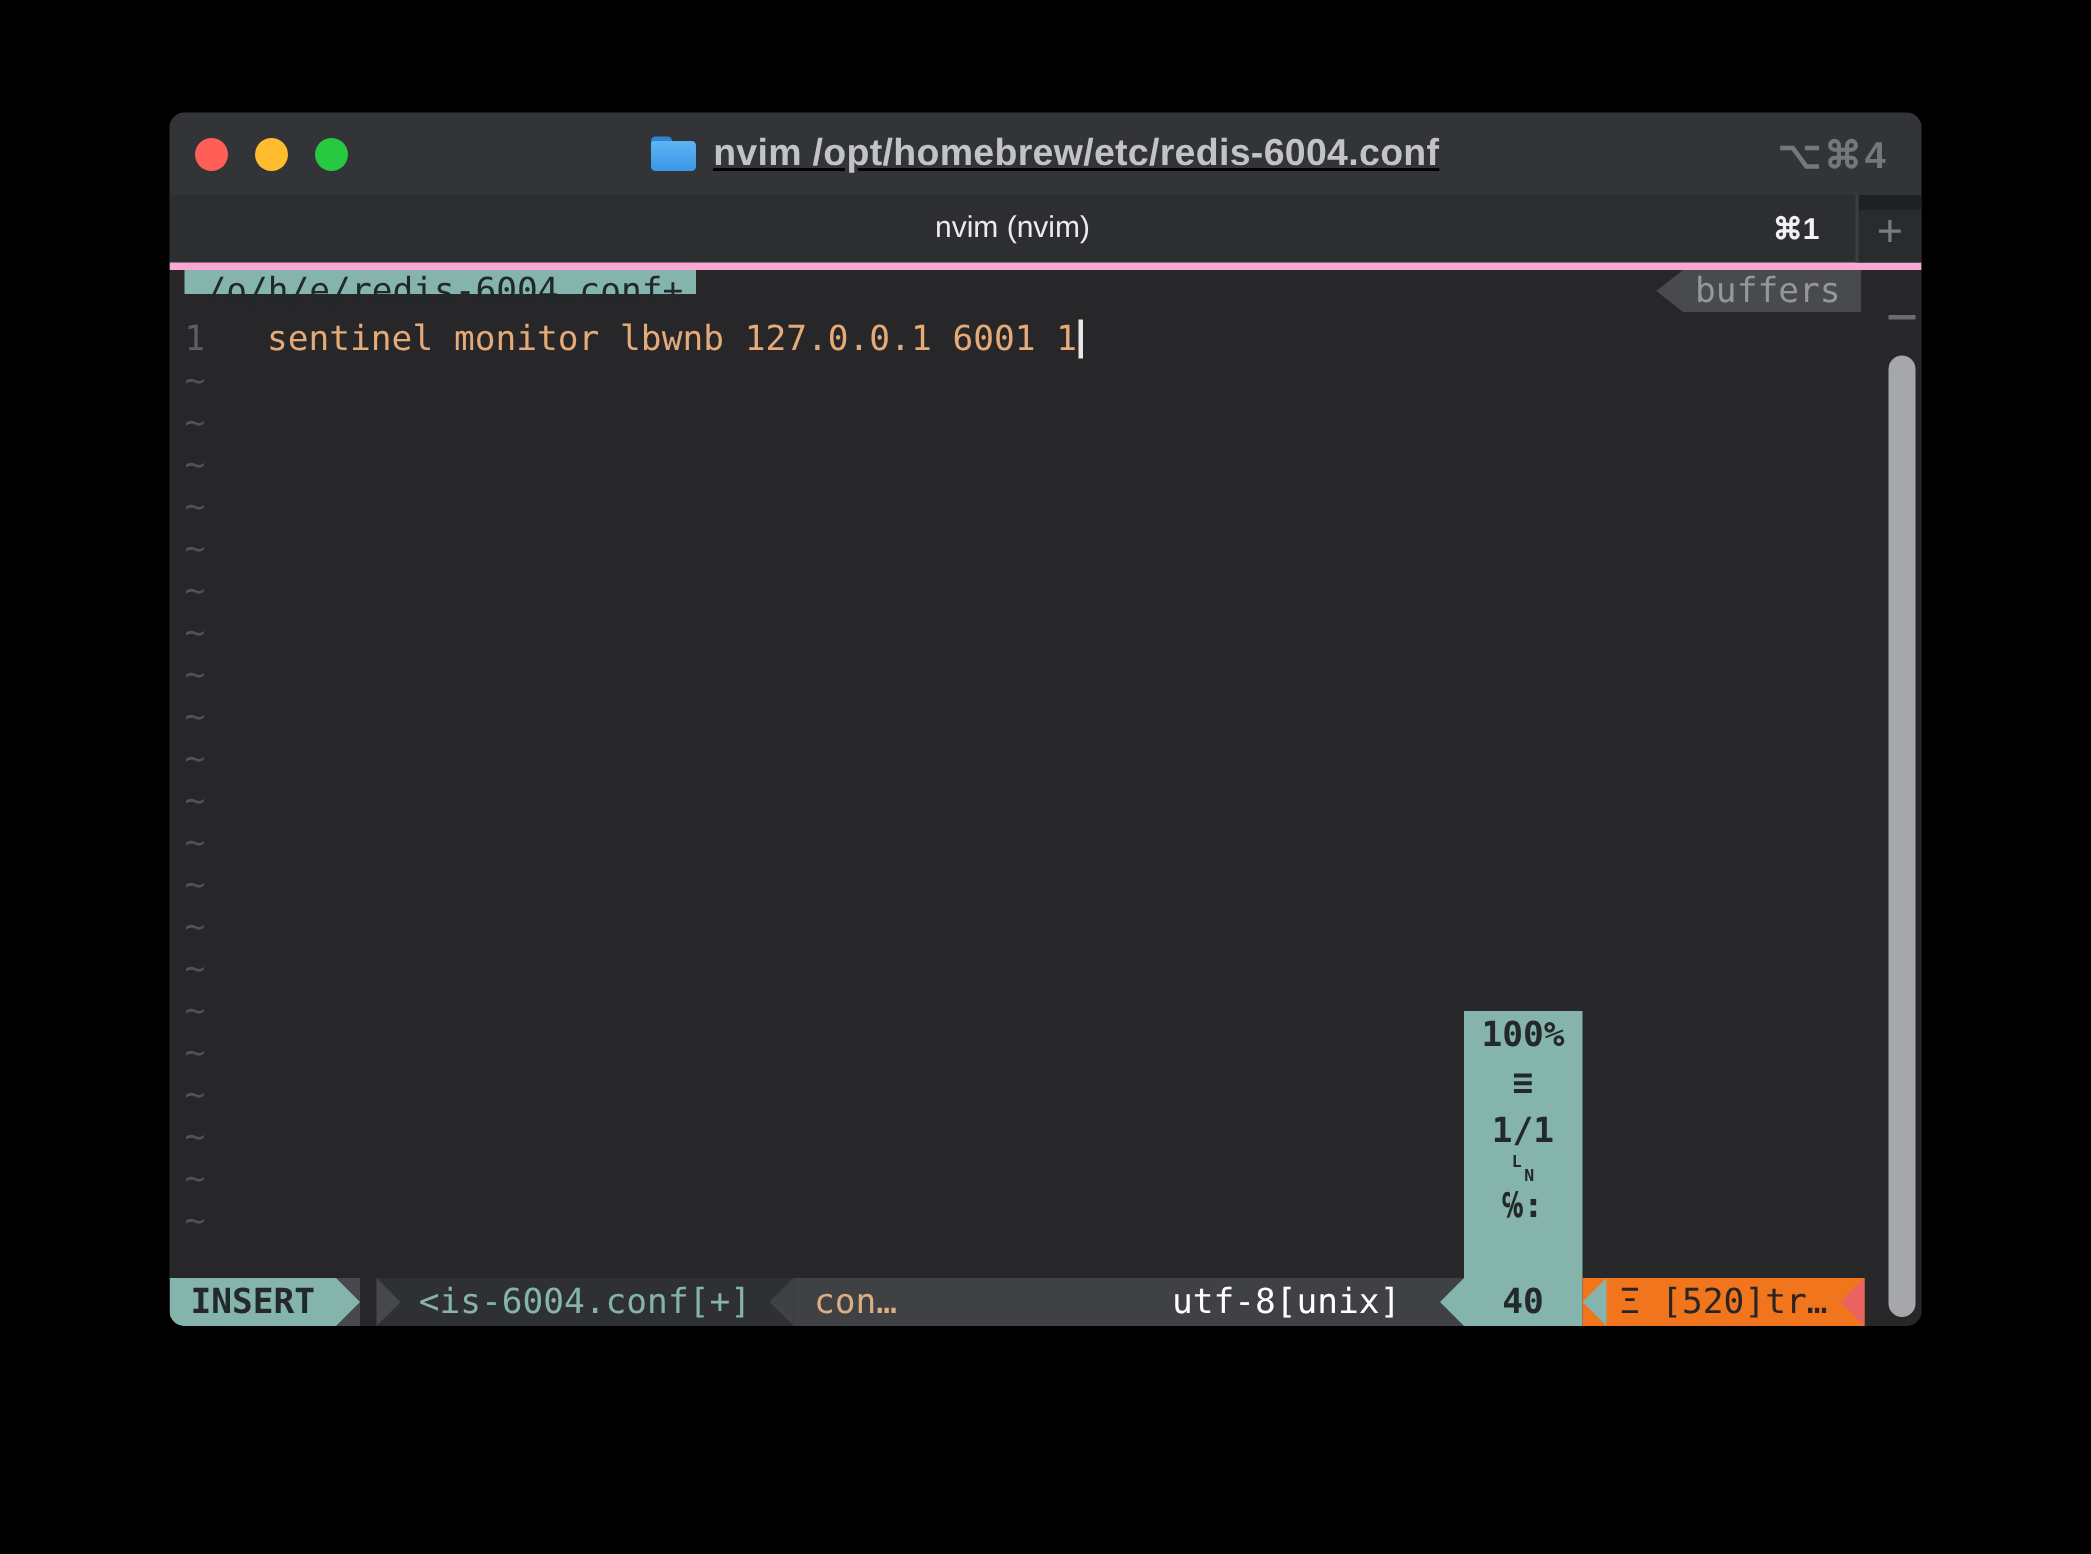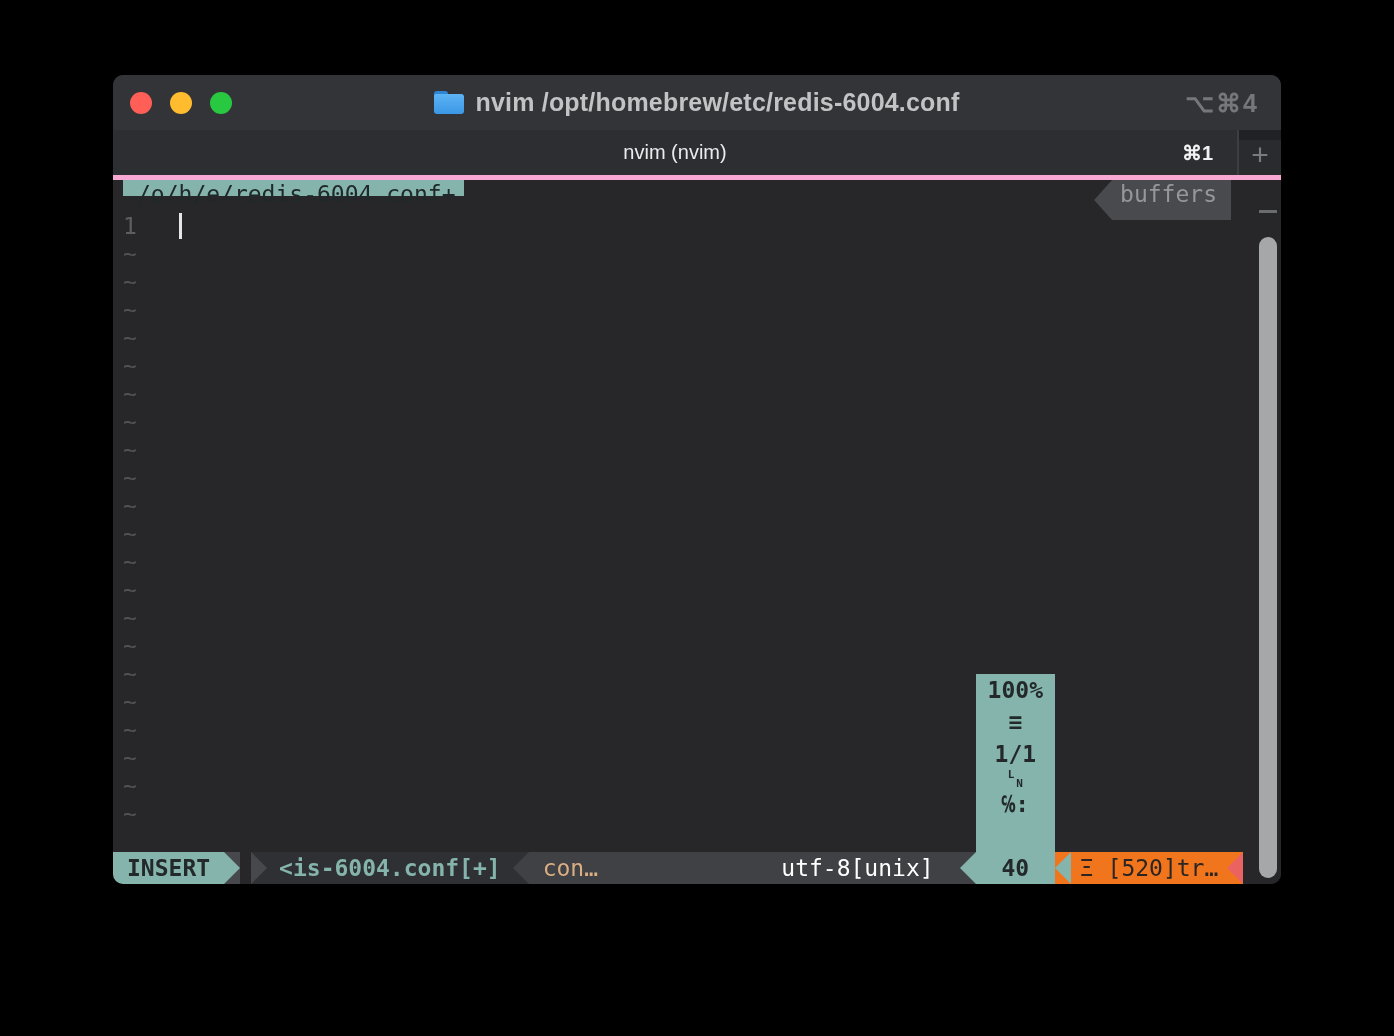--- a/index.html
+++ b/index.html
@@ -5,21 +5,21 @@
   * { margin:0; padding:0; box-sizing:border-box; }
   html,body { background:#000; }
   .stage { position:relative; width:1394px; height:1036px; background:#000; overflow:hidden;
            font-family:"Liberation Sans", sans-serif; }
   .window { position:absolute; left:113px; top:75px; width:1168px; height:809px;
             border-radius:10px; overflow:hidden; background:#272729;
             box-shadow:0 25px 60px rgba(0,0,0,.65); display:flex; flex-direction:column; }
 
   
   .titlebar { position:relative; height:55px; background:#333438; flex:0 0 auto;
-              display:flex; align-items:center; justify-content:center; }
+              display:flex; align-items:center; justify-content:center;text-decoration:underline; }
   .traffic { position:absolute; left:17px; top:17px; display:flex; gap:18px; }
   .light { width:22px; height:22px; border-radius:50%; }
   .light.red { background:#ff5f57; }
   .light.yellow { background:#febc2e; }
   .light.green { background:#28c840; }
   .title-group { display:flex; align-items:center; gap:11px; }
   .folder-icon { position:relative; width:30px; height:23px; }
   .folder-icon .back { position:absolute; left:0; top:0; width:14px; height:8px;
                        background:#2e86d3; border-radius:3px 3px 0 0; }
   .folder-icon .body { position:absolute; left:0; top:3px; width:30px; height:20px;
@@ -39,21 +39,21 @@
                display:flex; align-items:center; justify-content:center; }
   .plus-glyph { font-size:30px; font-weight:300; color:#7a7b7e; line-height:1; margin-top:4px; }
 
   
   .terminal { position:relative; flex:1; background:#272729; overflow:hidden;
               font-family:"DejaVu Sans Mono", monospace; font-size:23px;
               display:flex; flex-direction:column; }
   .tabline-row { height:32px; flex:0 0 auto; display:flex; align-items:flex-start; padding-left:10px; }
   .buffer-tab { height:16px; line-height:28px; background:#85b4ad; color:#20292a;
                 padding:0 8px 0 14px; white-space:pre; }
-  .buffers-tag { margin-left:auto; margin-right:50px; height:40px; line-height:28px;
+  .buffers-tag { margin-left:auto; margin-right:40px; height:28px; line-height:28px;
                  background:#494a4d; color:#96979a; padding:0 14px 0 26px;
                  clip-path:polygon(18px 0, 100% 0, 100% 100%, 18px 100%, 0 50%); }
 
   .buffer-area { flex:1; overflow:hidden; padding-left:10px; }
   .code-line { height:28px; line-height:28px; white-space:pre; display:flex; align-items:center; }
   .linenum { display:inline-block; width:55px; color:#5d5e61; }
   .code-text { color:#e5aa78; white-space:pre; }
   .caret { display:inline-block; width:3px; height:26px; background:#e6e6e6; margin-left:1px; }
   .tilde { height:28px; line-height:28px; color:#515255; }
 
@@ -63,21 +63,21 @@
   .seg { display:flex; align-items:center; }
   .seg-mode { background:#85b4ad; color:#23292a; font-weight:700; padding:0 14px; }
   .sepwrap { width:16px; flex:0 0 auto; display:block; }
   .tri-r { display:block; width:0; height:0;
            border-top:16px solid transparent; border-bottom:16px solid transparent;
            border-left:16px solid transparent; }
   .tri-l { display:block; width:0; height:0;
            border-top:16px solid transparent; border-bottom:16px solid transparent;
            border-right:16px solid transparent; }
   .seg-strip { width:11px; background:#47484c; }
-  .seg-file { background:#2f3034; color:#85b4ad; padding:0 12px;font-weight:bold; }
+  .seg-file { background:#2f3034; color:#85b4ad; padding:0 12px; }
   .seg-mid { background:#3f4145; flex:1; display:flex; align-items:center; }
   .filetype { color:#dcae84; margin-left:14px; }
   .encoding { color:#ffffff; margin-left:auto; margin-right:26px; }
   .seg-pos { background:#85b4ad; color:#23292a; font-weight:700; padding:0 12px;
              display:flex; align-items:center;flex-direction:column; }
   .ln-stack { display:inline-flex; flex-direction:column; width:15px; font-size:11px;
               line-height:9px; font-weight:700; margin:0 2px; }
   .ln-stack .t { align-self:flex-start; }
   .ln-stack .b { align-self:flex-end; }
   .seg-extra { background:#f0751c; color:#2a2422; width:188px; display:flex;
@@ -128,21 +128,21 @@
 
     <div class="terminal">
 
       <div class="tabline-row">
         <span class="buffer-tab">/o/h/e/redis-6004.conf+</span>
         <span class="buffers-tag">buffers</span>
       </div>
 
       <div class="buffer-area">
         <div class="code-line">
-          <span class="linenum">1</span><span class="caret"></span>
+          <span class="linenum">1</span><span class="code-text">sentinel monitor lbwnb 127.0.0.1 6001 1</span><span class="caret"></span>
         </div>
         <div>
             <div class="tilde">~</div>
             <div class="tilde">~</div>
             <div class="tilde">~</div>
             <div class="tilde">~</div>
             <div class="tilde">~</div>
             <div class="tilde">~</div>
             <div class="tilde">~</div>
             <div class="tilde">~</div>

